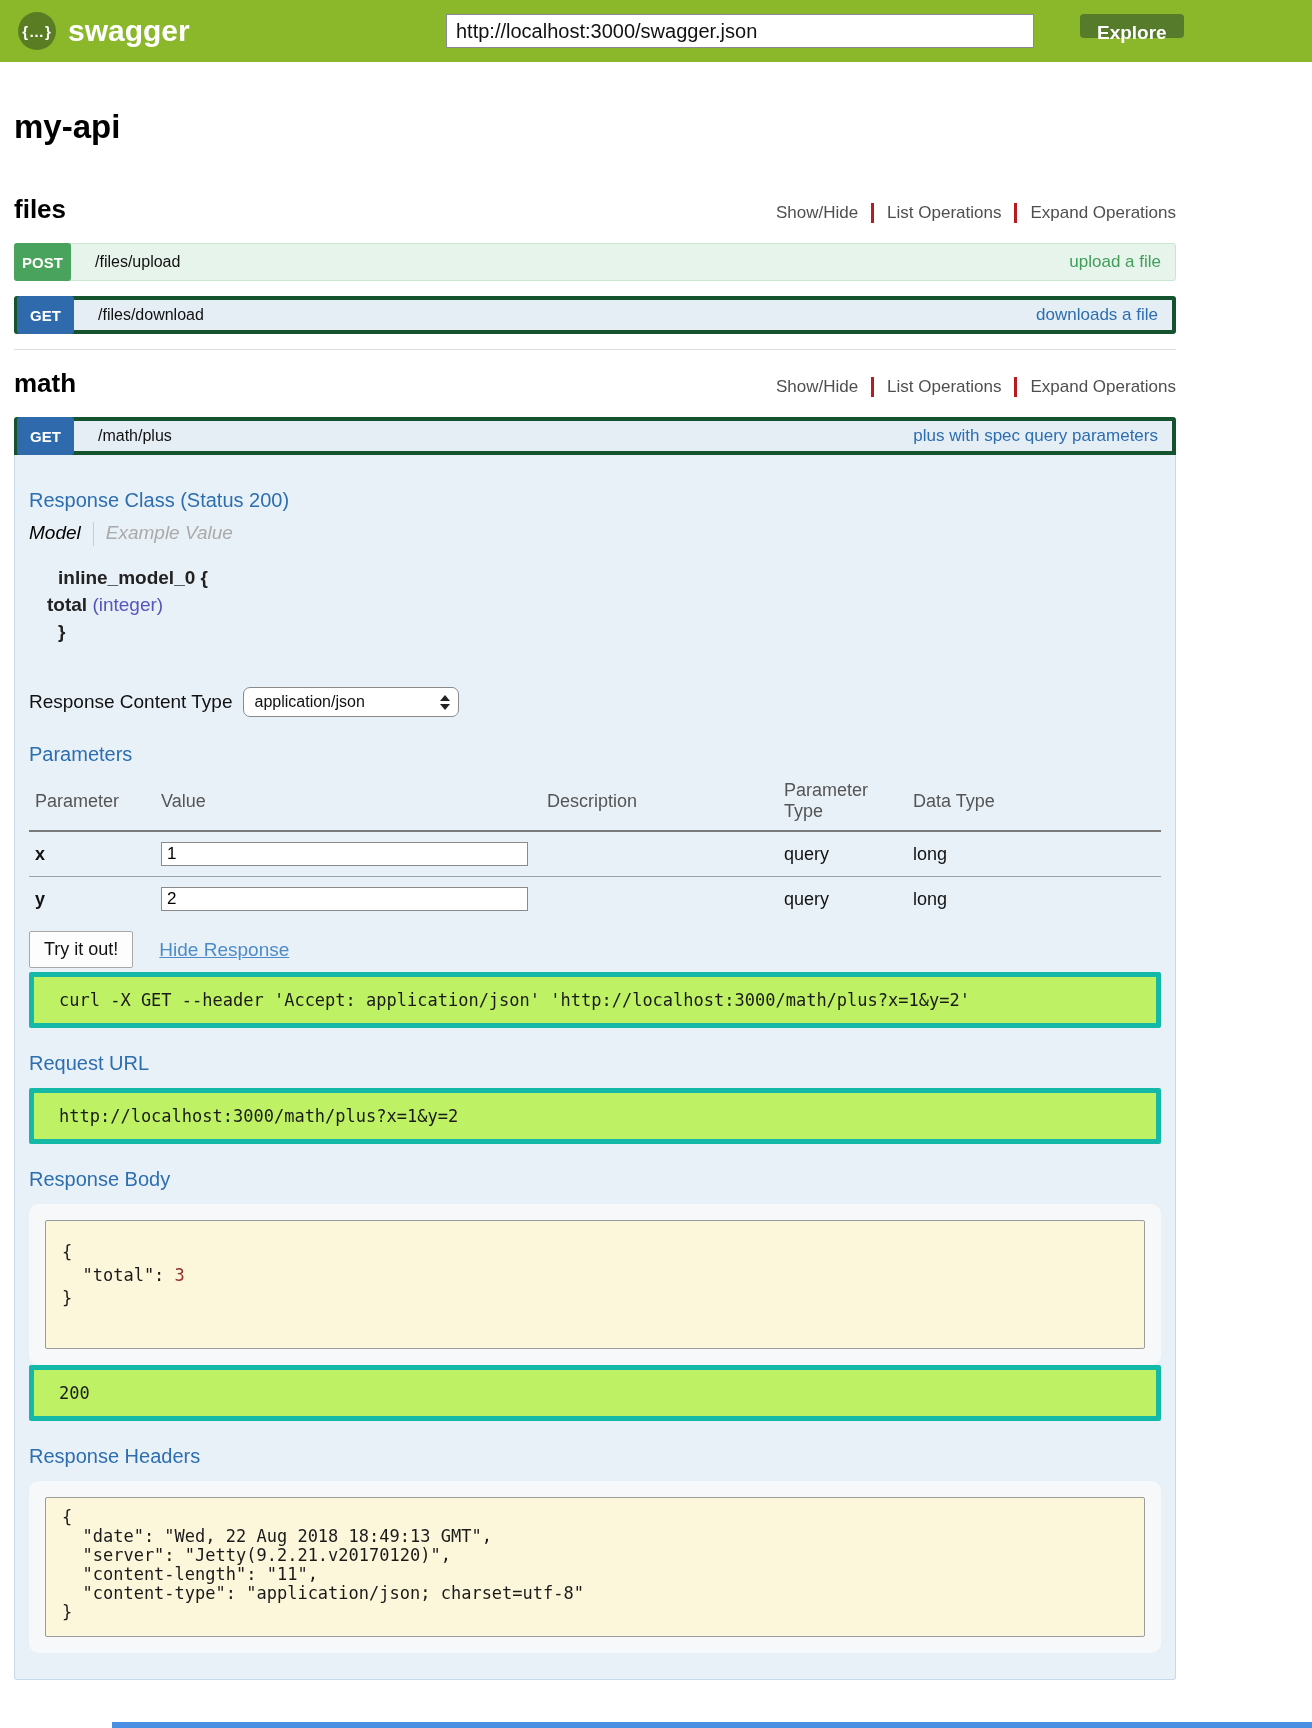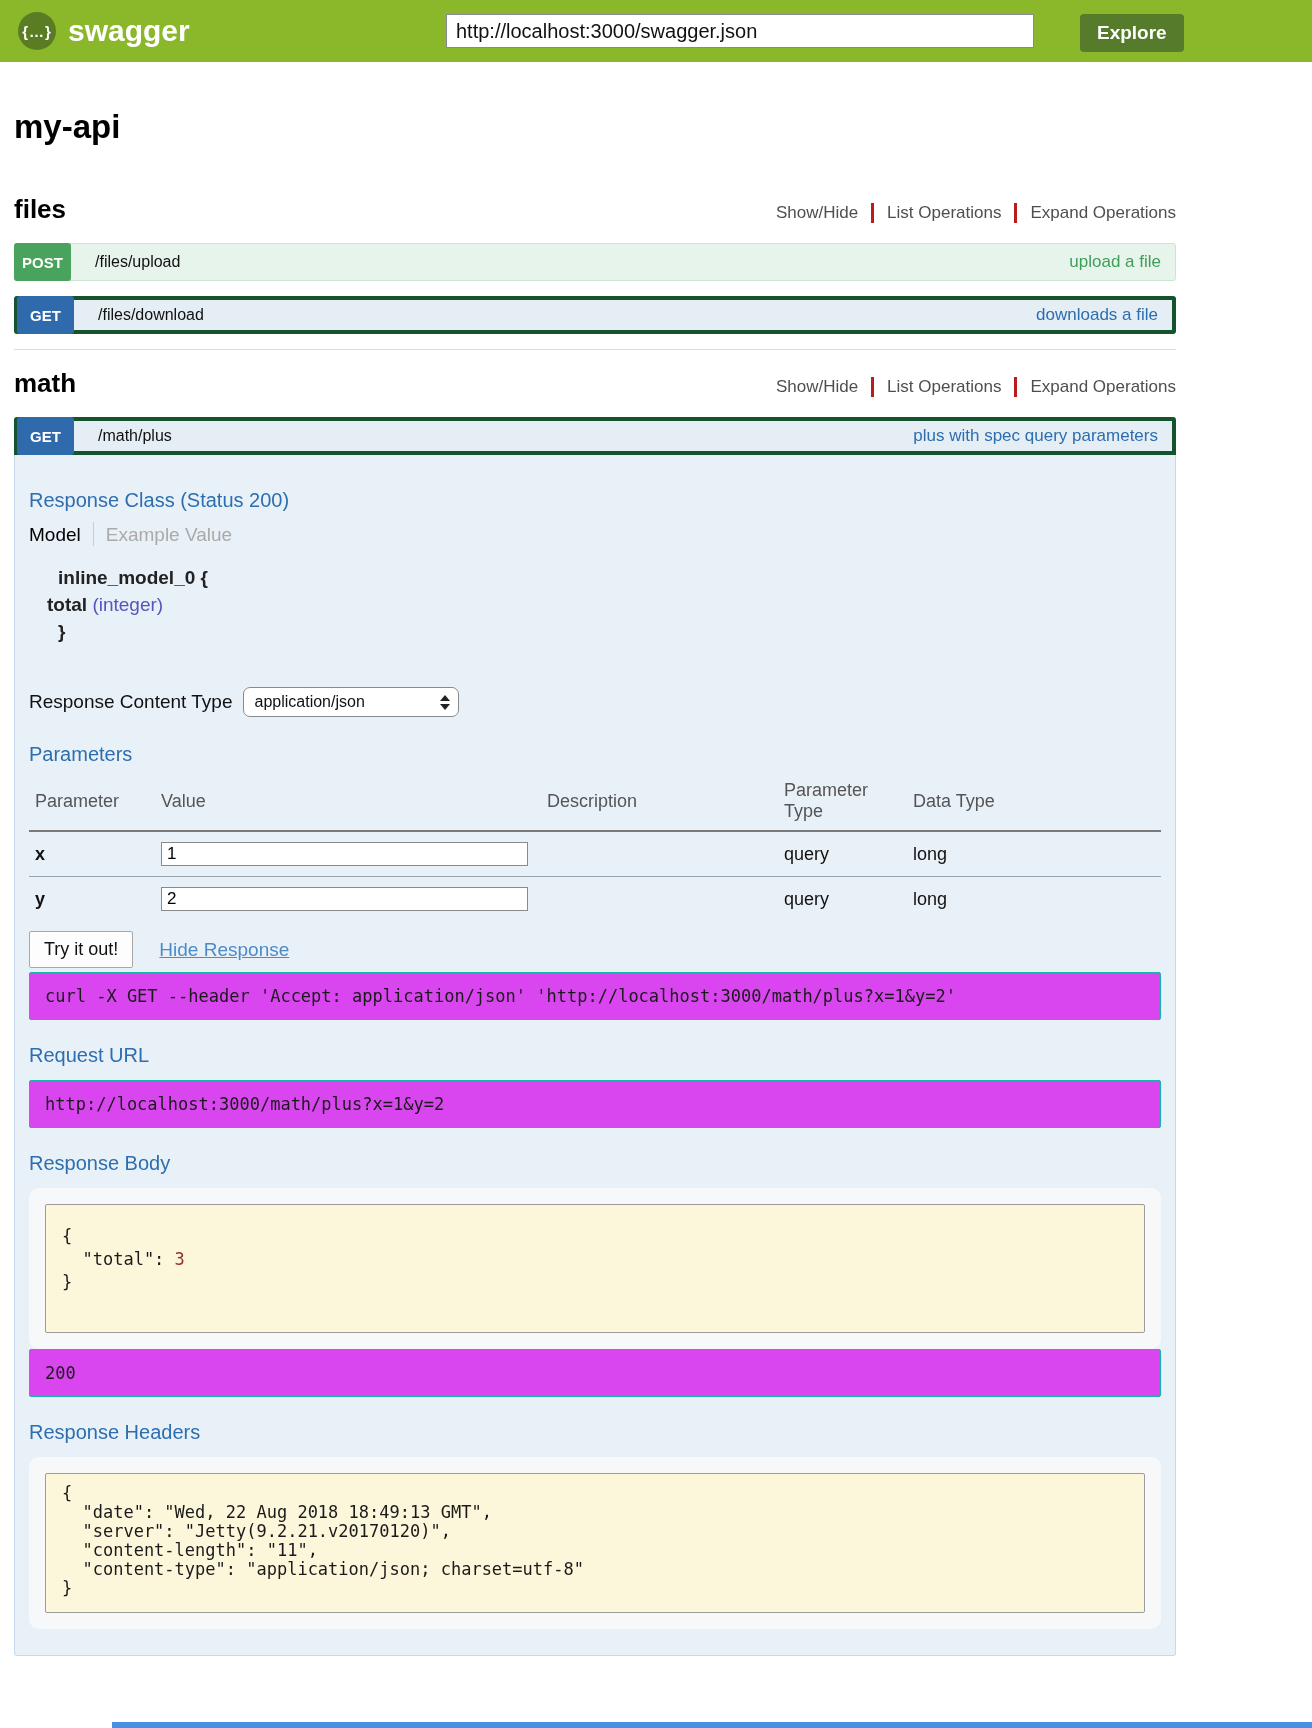--- a/index.html
+++ b/index.html
@@ -17,21 +17,21 @@
     color: #fff; font-weight: bold; font-size: 15px;
     display: flex; align-items: center; justify-content: center; letter-spacing: 1px;
   }
   .logo-title { color: #fff; font-weight: bold; font-size: 30px; margin-left: 12px; }
   .url-input {
     position: absolute; left: 446px; top: 14px; width: 588px; height: 34px;
     border: 1px solid #889; background: #fff; font-size: 20px; padding: 0 9px;
     font-family: "Liberation Sans", sans-serif; color: #111; outline: none;
   }
   .explore-btn {
-    position: absolute; left: 1080px; top: 14px; height: 38px; padding: 8px 17px;
+    position: absolute; left: 1080px; top: 14px; height: 24px; padding: 8px 17px;
     background: #557b2b; border: none; border-radius: 4px;
     color: #fff; font-weight: bold; font-size: 19px; cursor: pointer;
     font-family: "Liberation Sans", sans-serif;
   }
 
   
   .wrap { margin-left: 14px; width: 1162px; }
   h1.api-title { font-size: 33px; margin-top: 46px; color: #000; }
 
   .resource-head { display: flex; justify-content: space-between; align-items: baseline; margin-bottom: 18px; }
@@ -62,21 +62,21 @@
   .op-head { margin-bottom: 0; border-radius: 3px 3px 0 0; }
 
   
   .op-content {
     background: #e9f1f8; border: 1px solid #c8d9ea; border-top: none;
     border-radius: 0 0 3px 3px; padding: 34px 14px 26px 14px;
   }
   h3.blue-heading { color: #2d6eaf; font-size: 20px; font-weight: normal; }
   .h3-gap { margin: 24px 0 13px 0; }
 
-  .model-tabs { display: flex; align-items: flex-end; margin: 10px 0 18px 0; font-size: 19px; }
+  .model-tabs { display: flex; align-items: flex-start; margin: 10px 0 18px 0; font-size: 19px; font-style: italic; }
   .tab-model { color: #000; cursor: pointer; }
   .tab-sep { width: 1px; height: 24px; background: #ccc; margin: 0 12px; }
   .tab-example { color: #aaa; cursor: pointer; }
 
   .signature { font-size: 19px; color: #222; margin-bottom: 42px; }
   .sig-line { line-height: 27px; }
   .sig-open, .sig-close { font-weight: bold; margin-left: 29px; }
   .sig-prop { padding-left: 18px; }
   .prop-name { font-weight: bold; }
   .prop-type { color: #5555bb; }
@@ -110,21 +110,21 @@
   .try-btn {
     background: #fdfdfd; border: 1px solid #a8a8a8; border-radius: 2px; padding: 7px 14px;
     font-size: 18px; color: #111; cursor: pointer; font-family: "Liberation Sans", sans-serif;
   }
   .hide-response { margin-left: 26px; color: #4d8ac8; font-size: 19px; text-decoration: underline; cursor: pointer; }
 
   pre.mono, .mono-text {
     font-family: "DejaVu Sans Mono", monospace; font-size: 17px; color: #1a1a1a; white-space: pre;
   }
   .cream-box {
-    background: #d946ef; border: 1px solid #14b8a6; border-radius: 2px; padding: 13px 15px;
+    background: #bef264; border: 5px solid #14b8a6; border-radius: 2px; padding: 13px 25px;
   }
   .light-wrapper { background: #f7f8f9; border-radius: 10px; padding: 16px; }
   .inner-cream { background: #fcf6db; border: 1px solid #9c9c9c; border-radius: 2px; }
   .body-pre { padding: 20px 16px 38px 16px; line-height: 1.35; }
   .headers-pre { padding: 10px 16px 14px 16px; line-height: 1.12; font-size: 17.5px; }
   .json-number { color: #962d28; }
   .bottom-bar { position: absolute; bottom: 0; left: 112px; right: 0; height: 6px; background: #4a90e2; }
 </style>
 </head>
 <body>

